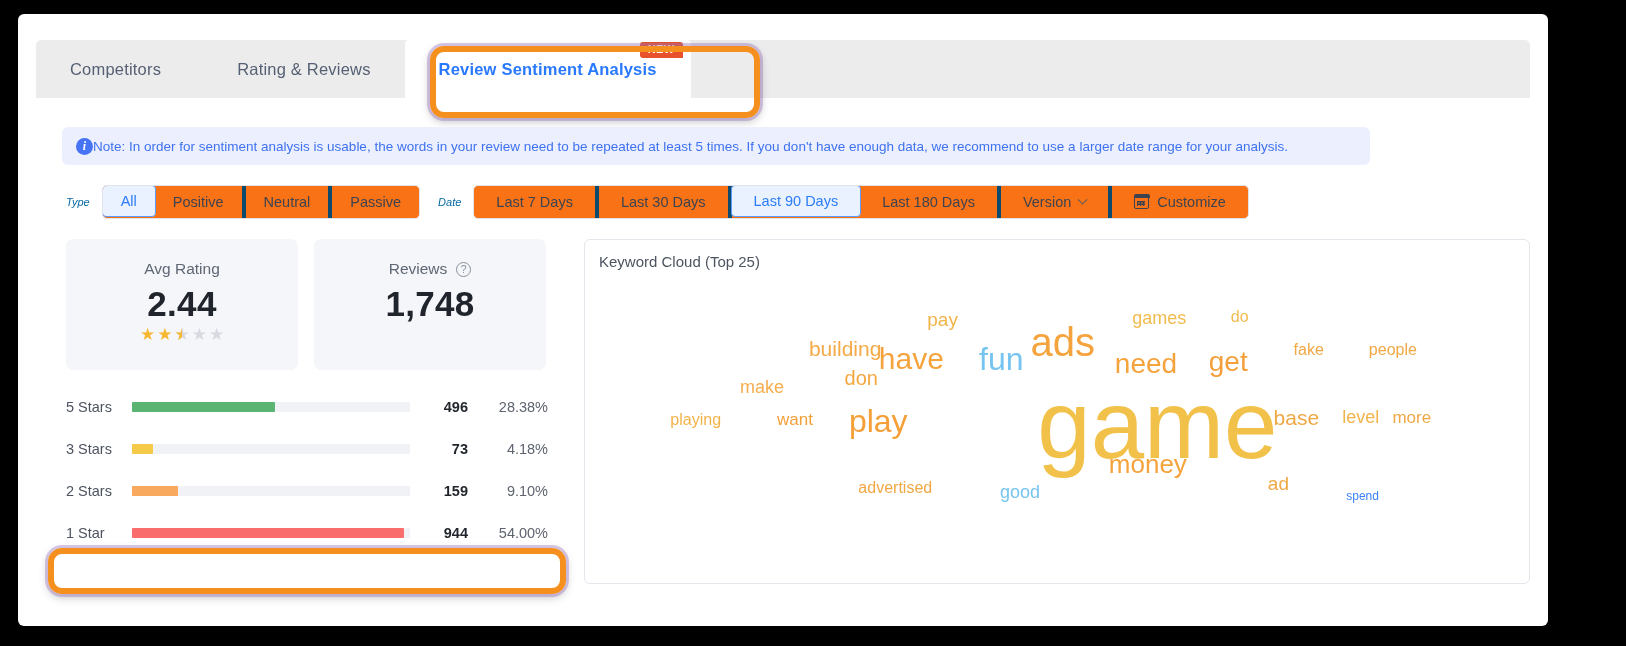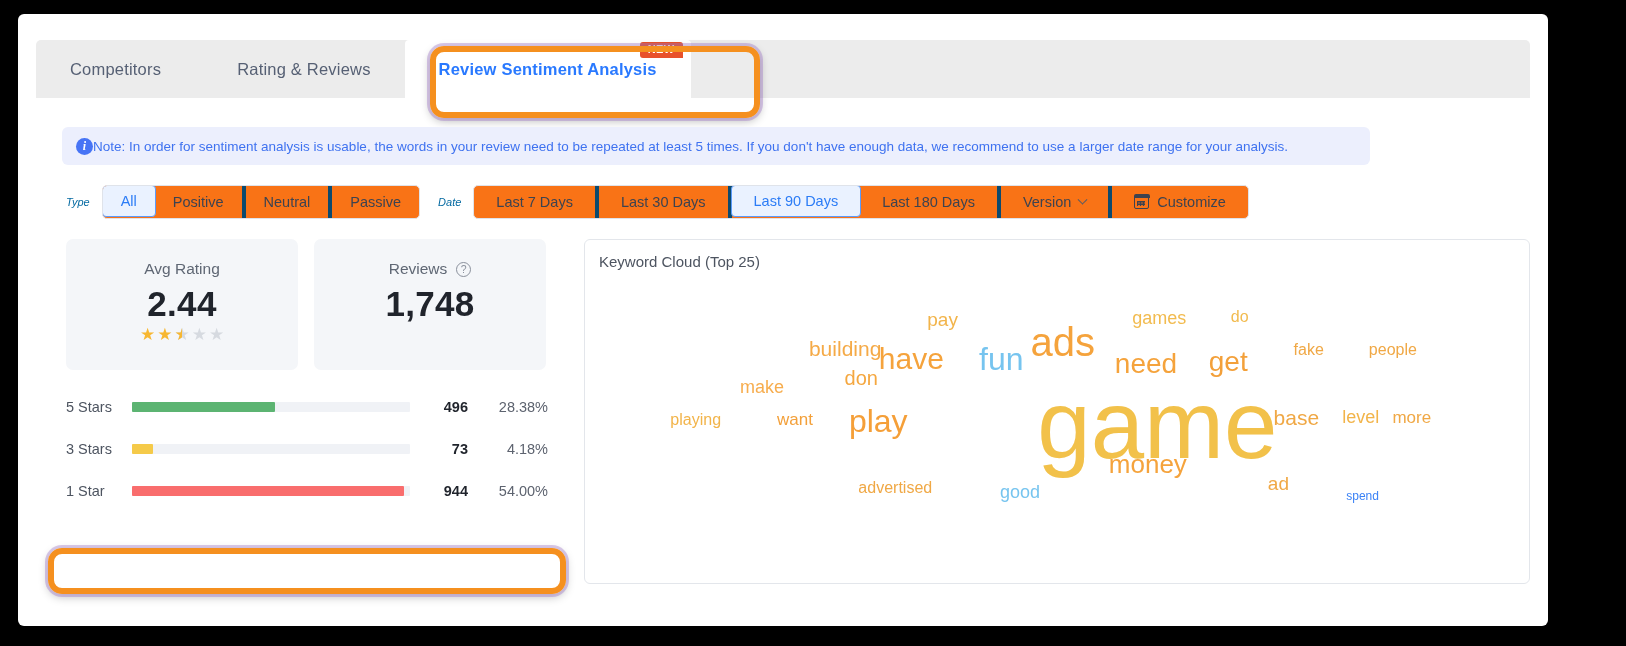--- a/index.html
+++ b/index.html
@@ -331,20 +331,28 @@
         <div class="bar-count">496</div>
         <div class="bar-pct">28.38%</div>
       </div>
       <div class="barrow">
         <div class="bar-label">3 Stars</div>
         <div class="track">
           <div class="fill" style="width: 7.58593%; background: rgb(245, 202, 73);"></div>
         </div>
         <div class="bar-count">73</div>
         <div class="bar-pct">4.18%</div>
+      </div>
+      <div class="barrow">
+        <div class="bar-label">2 Stars</div>
+        <div class="track">
+          <div class="fill" style="width: 16.5148%; background: rgb(249, 169, 94);"></div>
+        </div>
+        <div class="bar-count">159</div>
+        <div class="bar-pct">9.10%</div>
       </div>
       <div class="barrow">
         <div class="bar-label">1 Star</div>
         <div class="track">
           <div class="fill" style="width: 98%; background: rgb(249, 109, 109);"></div>
         </div>
         <div class="bar-count">944</div>
         <div class="bar-pct">54.00%</div>
       </div>
     </div>

